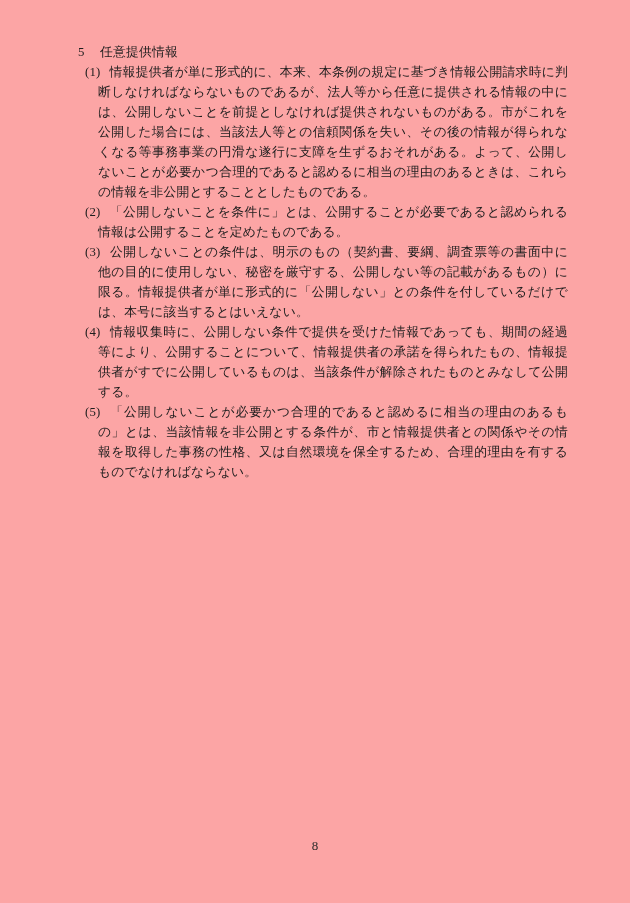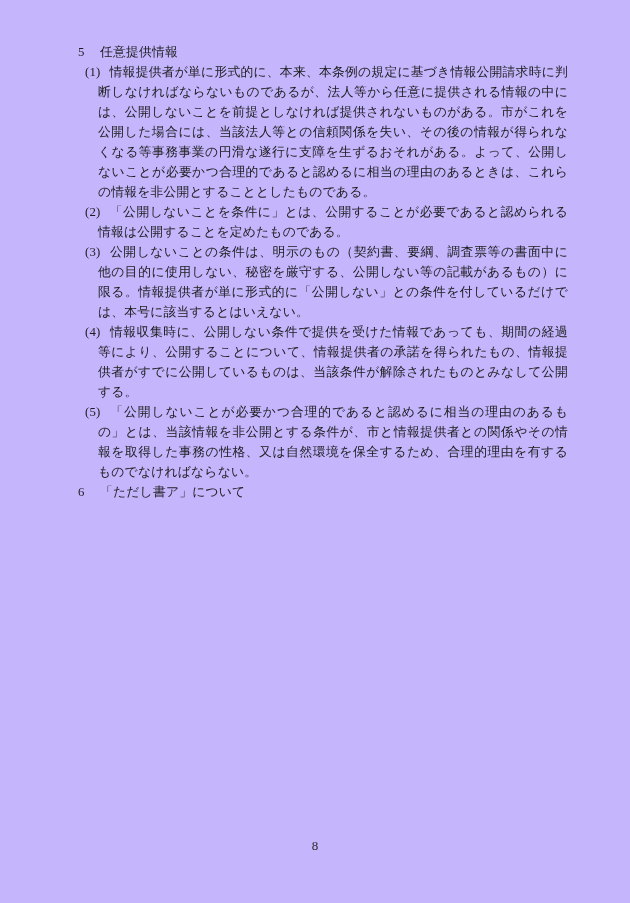--- a/index.html
+++ b/index.html
@@ -5,21 +5,21 @@
   html, body {
     margin: 0;
     padding: 0;
     background: #f4f4f2;
   }
   .page {
     position: relative;
     width: 630px;
     height: 903px;
     margin: 0 auto;
-    background: #c4b5fd;
+    background: #fca5a5;
     color: #1d1d1d;
     font-family: "Liberation Serif", "DejaVu Serif", serif;
     font-size: 12.8px;
     line-height: 20px;
     overflow: hidden;
   }
   .content {
     position: absolute;
     top: 42px;
     left: 78px;
@@ -68,23 +68,20 @@
     <div class="item"><span class="marker">(1)</span><span>情報提供者が単に形式的に、本来、本条例の規定に基づき情報公開請求時に判断しなければならないものであるが、法人等から任意に提供される情報の中には、公開しないことを前提としなければ提供されないものがある。市がこれを公開した場合には、当該法人等との信頼関係を失い、その後の情報が得られなくなる等事務事業の円滑な遂行に支障を生ずるおそれがある。よって、公開しないことが必要かつ合理的であると認めるに相当の理由のあるときは、これらの情報を非公開とすることとしたものである。</span></div>
 
     <div class="item"><span class="marker">(2)</span><span>「公開しないことを条件に」とは、公開することが必要であると認められる情報は公開することを定めたものである。</span></div>
 
     <div class="item"><span class="marker">(3)</span><span>公開しないことの条件は、明示のもの（契約書、要綱、調査票等の書面中に他の目的に使用しない、秘密を厳守する、公開しない等の記載があるもの）に限る。情報提供者が単に形式的に「公開しない」との条件を付しているだけでは、本号に該当するとはいえない。</span></div>
 
     <div class="item"><span class="marker">(4)</span><span>情報収集時に、公開しない条件で提供を受けた情報であっても、期間の経過等により、公開することについて、情報提供者の承諾を得られたもの、情報提供者がすでに公開しているものは、当該条件が解除されたものとみなして公開する。</span></div>
 
     <div class="item"><span class="marker">(5)</span><span>「公開しないことが必要かつ合理的であると認めるに相当の理由のあるもの」とは、当該情報を非公開とする条件が、市と情報提供者との関係やその情報を取得した事務の性格、又は自然環境を保全するため、合理的理由を有するものでなければならない。</span></div>
 
-    <div class="section-head">
-      <span class="num">6</span><span class="title">「ただし書ア」について</span>
-    </div>
 
 
 
 
   </main>
 
   <div class="page-number">8</div>
 </div>
 
 </body></html>

